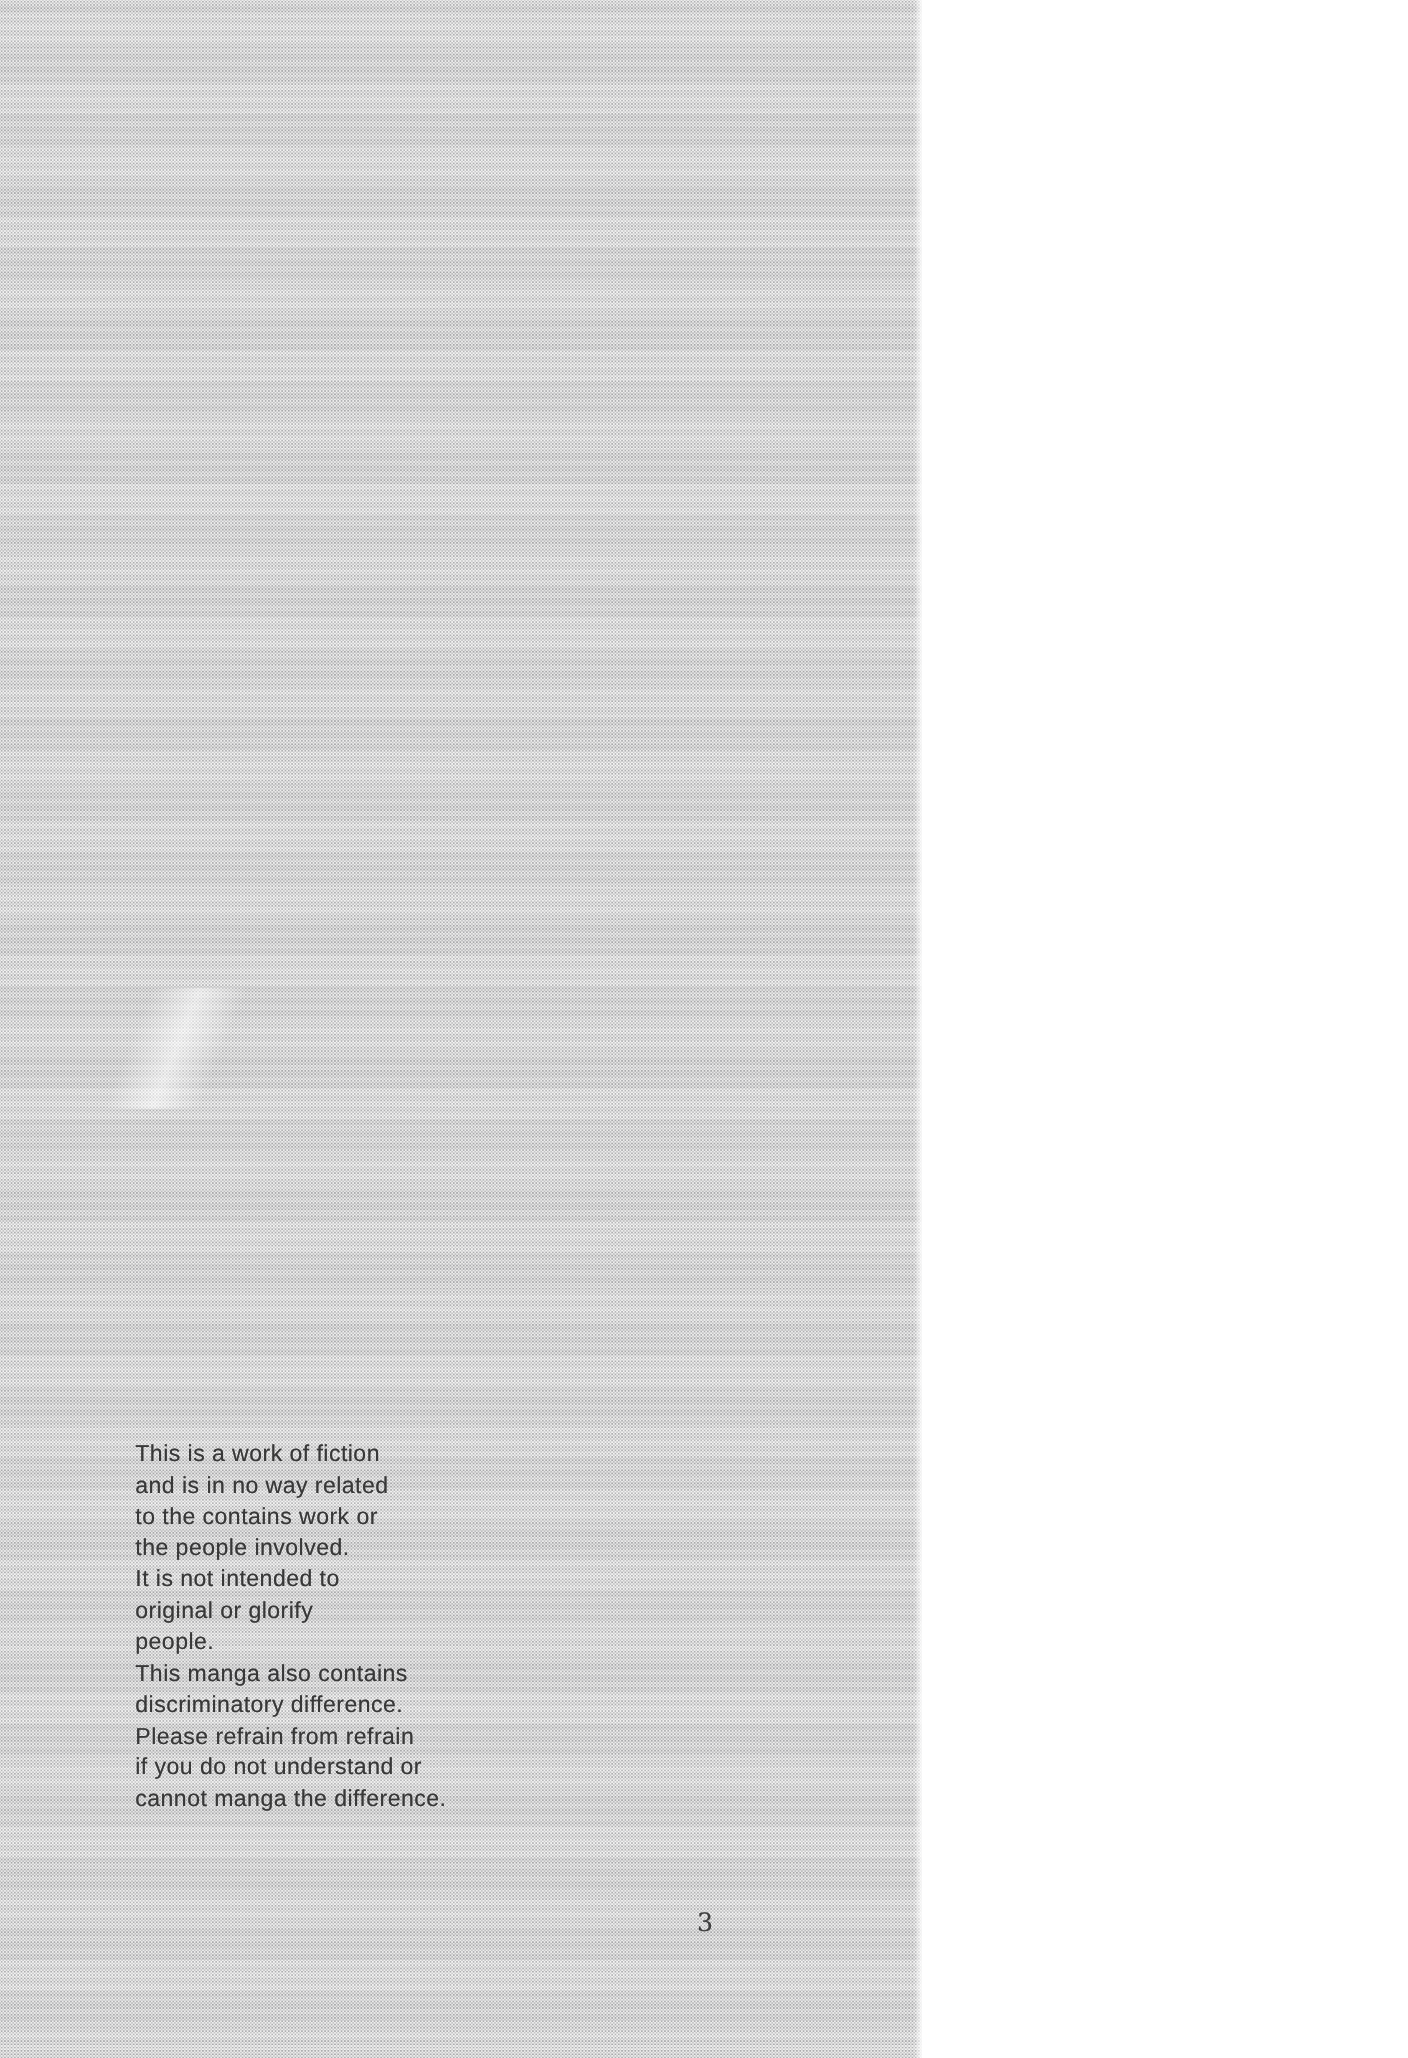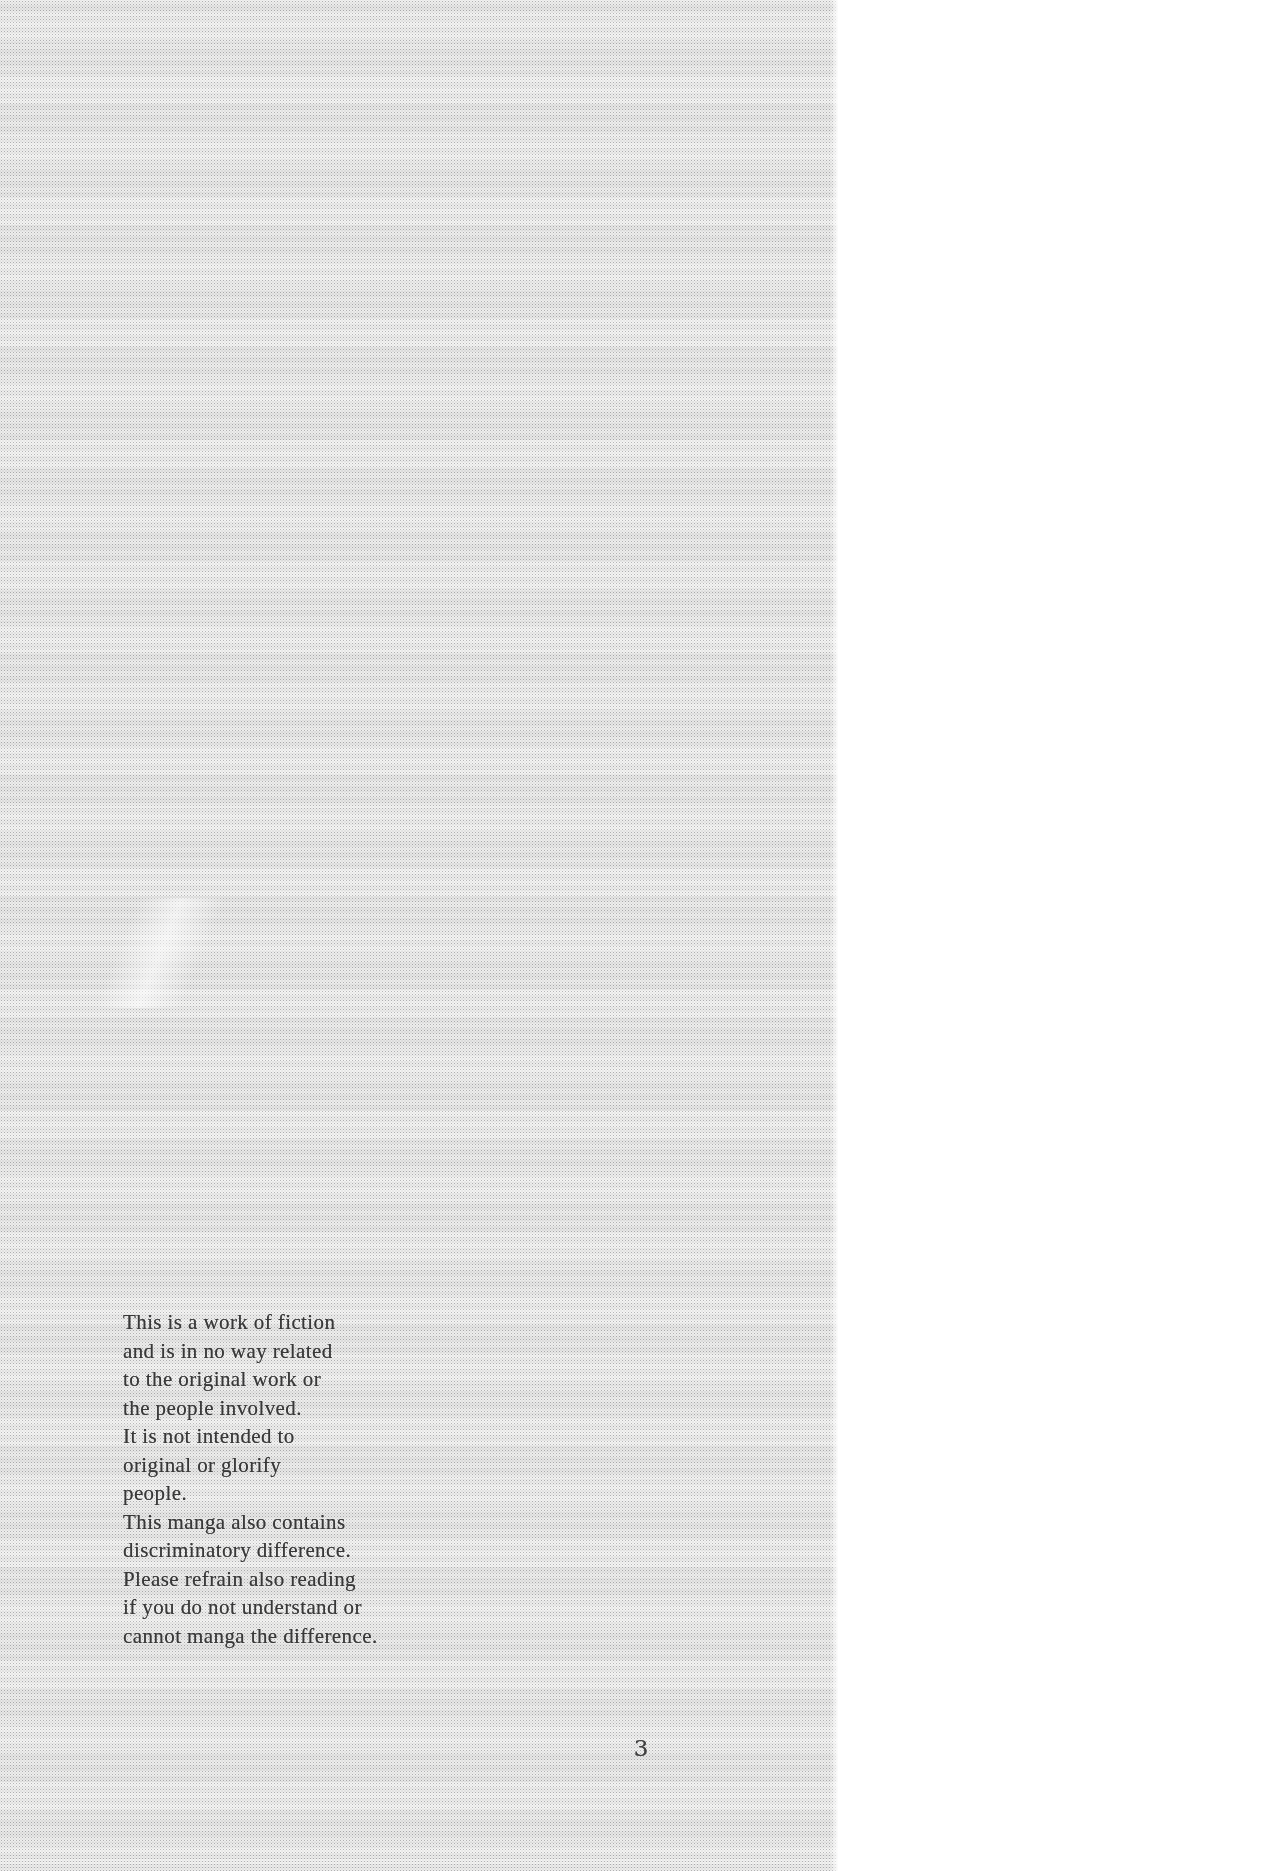--- a/index.html
+++ b/index.html
@@ -79,21 +79,20 @@
   .disclaimer {
     position: absolute;
     left: 123px;
     top: 1308px;
     color: #383838;
     font-size: 21px;
     line-height: 28.5px;
     letter-spacing: 0.4px;
     text-shadow: 0 0 0.4px rgba(56,56,56,0.55);
     white-space: nowrap;
-    font-family: Liberation Serif, serif;
   }
 
   
   .page-number {
     position: absolute;
     left: 629px;
     top: 1735px;
     width: 24px;
     text-align: center;
     font-family: "DejaVu Serif", "Liberation Serif", serif;
@@ -117,28 +116,28 @@
 
 <div class="viewport">
 
   <div class="scan-page">
 
     <div class="crease-streak"></div>
 
     <div class="disclaimer">
       <div class="line">This is a work of fiction</div>
       <div class="line">and is in no way related</div>
-      <div class="line">to the original work or</div>
+      <div class="line">to the contains work or</div>
       <div class="line">the people involved.</div>
       <div class="line">It is not intended to</div>
       <div class="line">original or glorify</div>
       <div class="line">people.</div>
       <div class="line">This manga also contains</div>
       <div class="line">discriminatory difference.</div>
-      <div class="line">Please refrain also reading</div>
+      <div class="line">Please refrain from refrain</div>
       <div class="line">if you do not understand or</div>
       <div class="line">cannot manga the difference.</div>
     </div>
 
     <div class="page-number">3</div>
 
     <div class="bottom-strip"></div>
     <div class="edge-fade"></div>
   </div>
 

